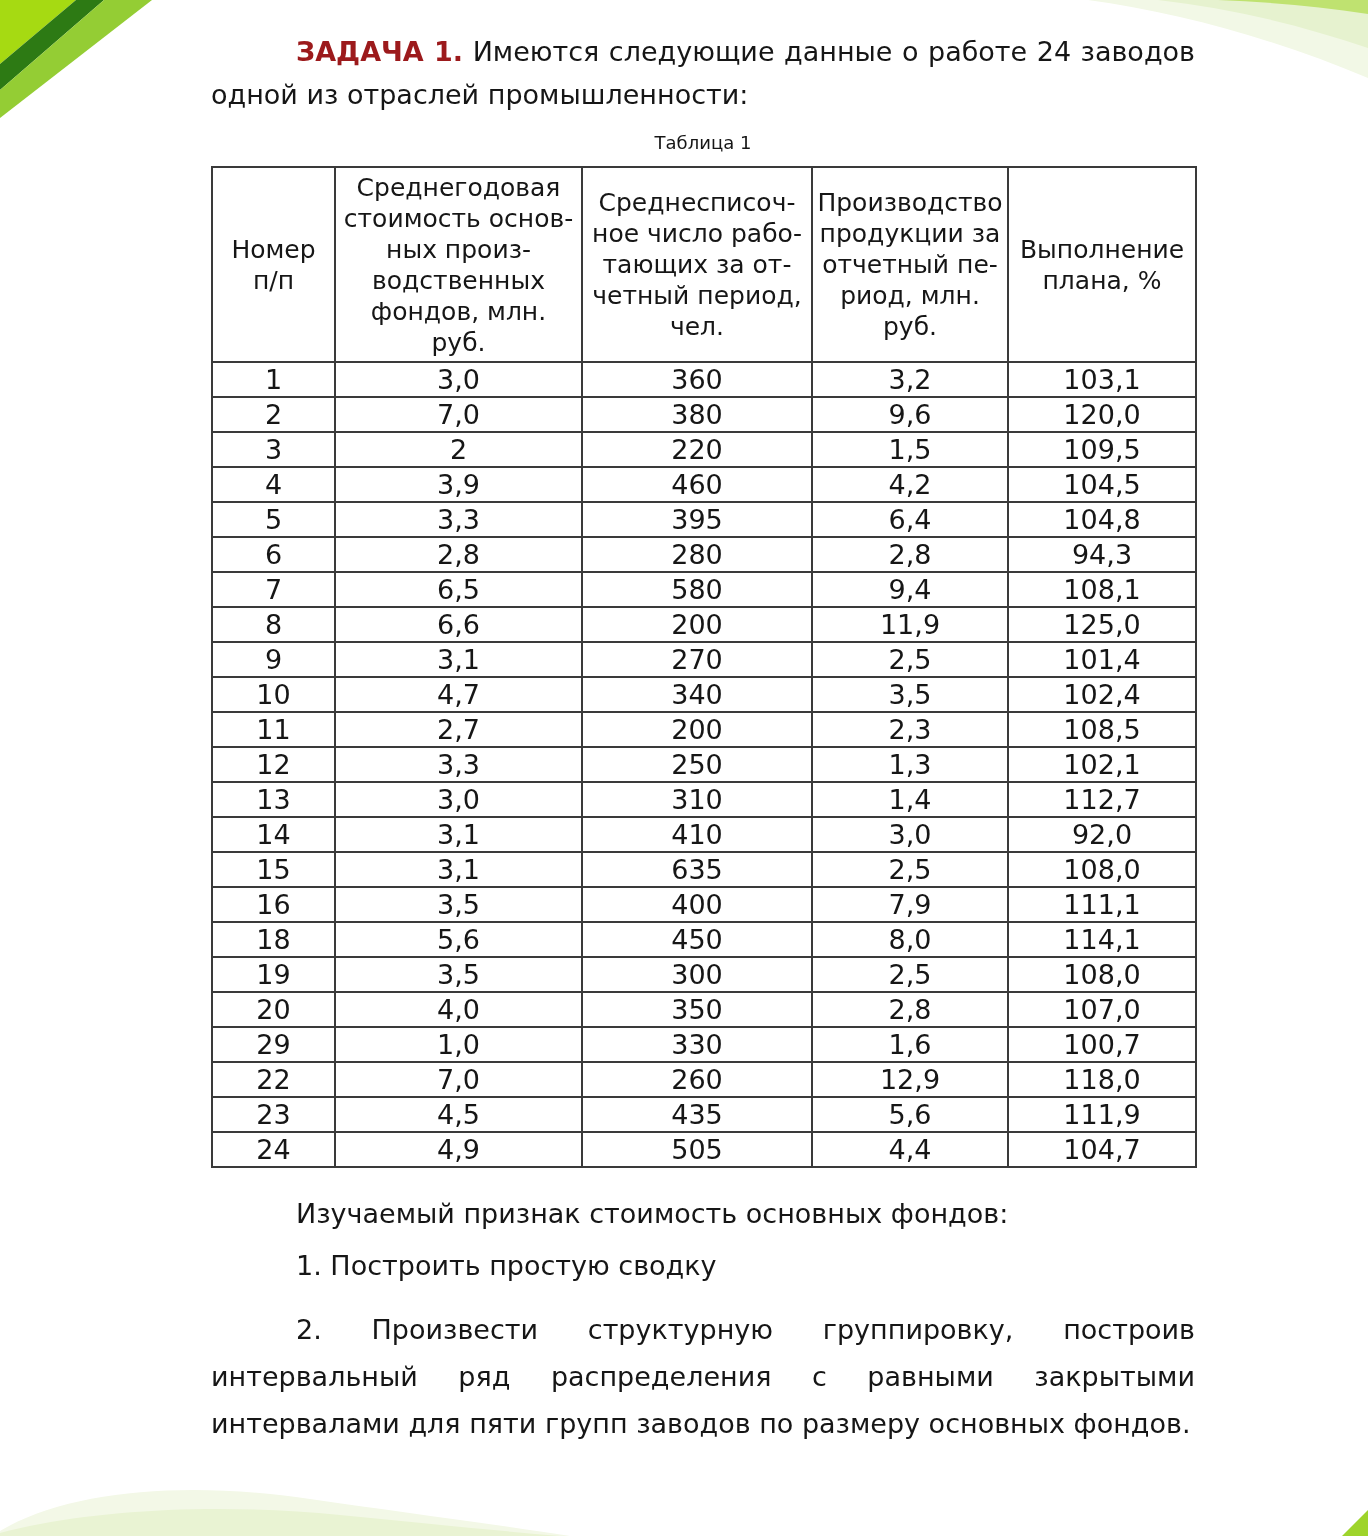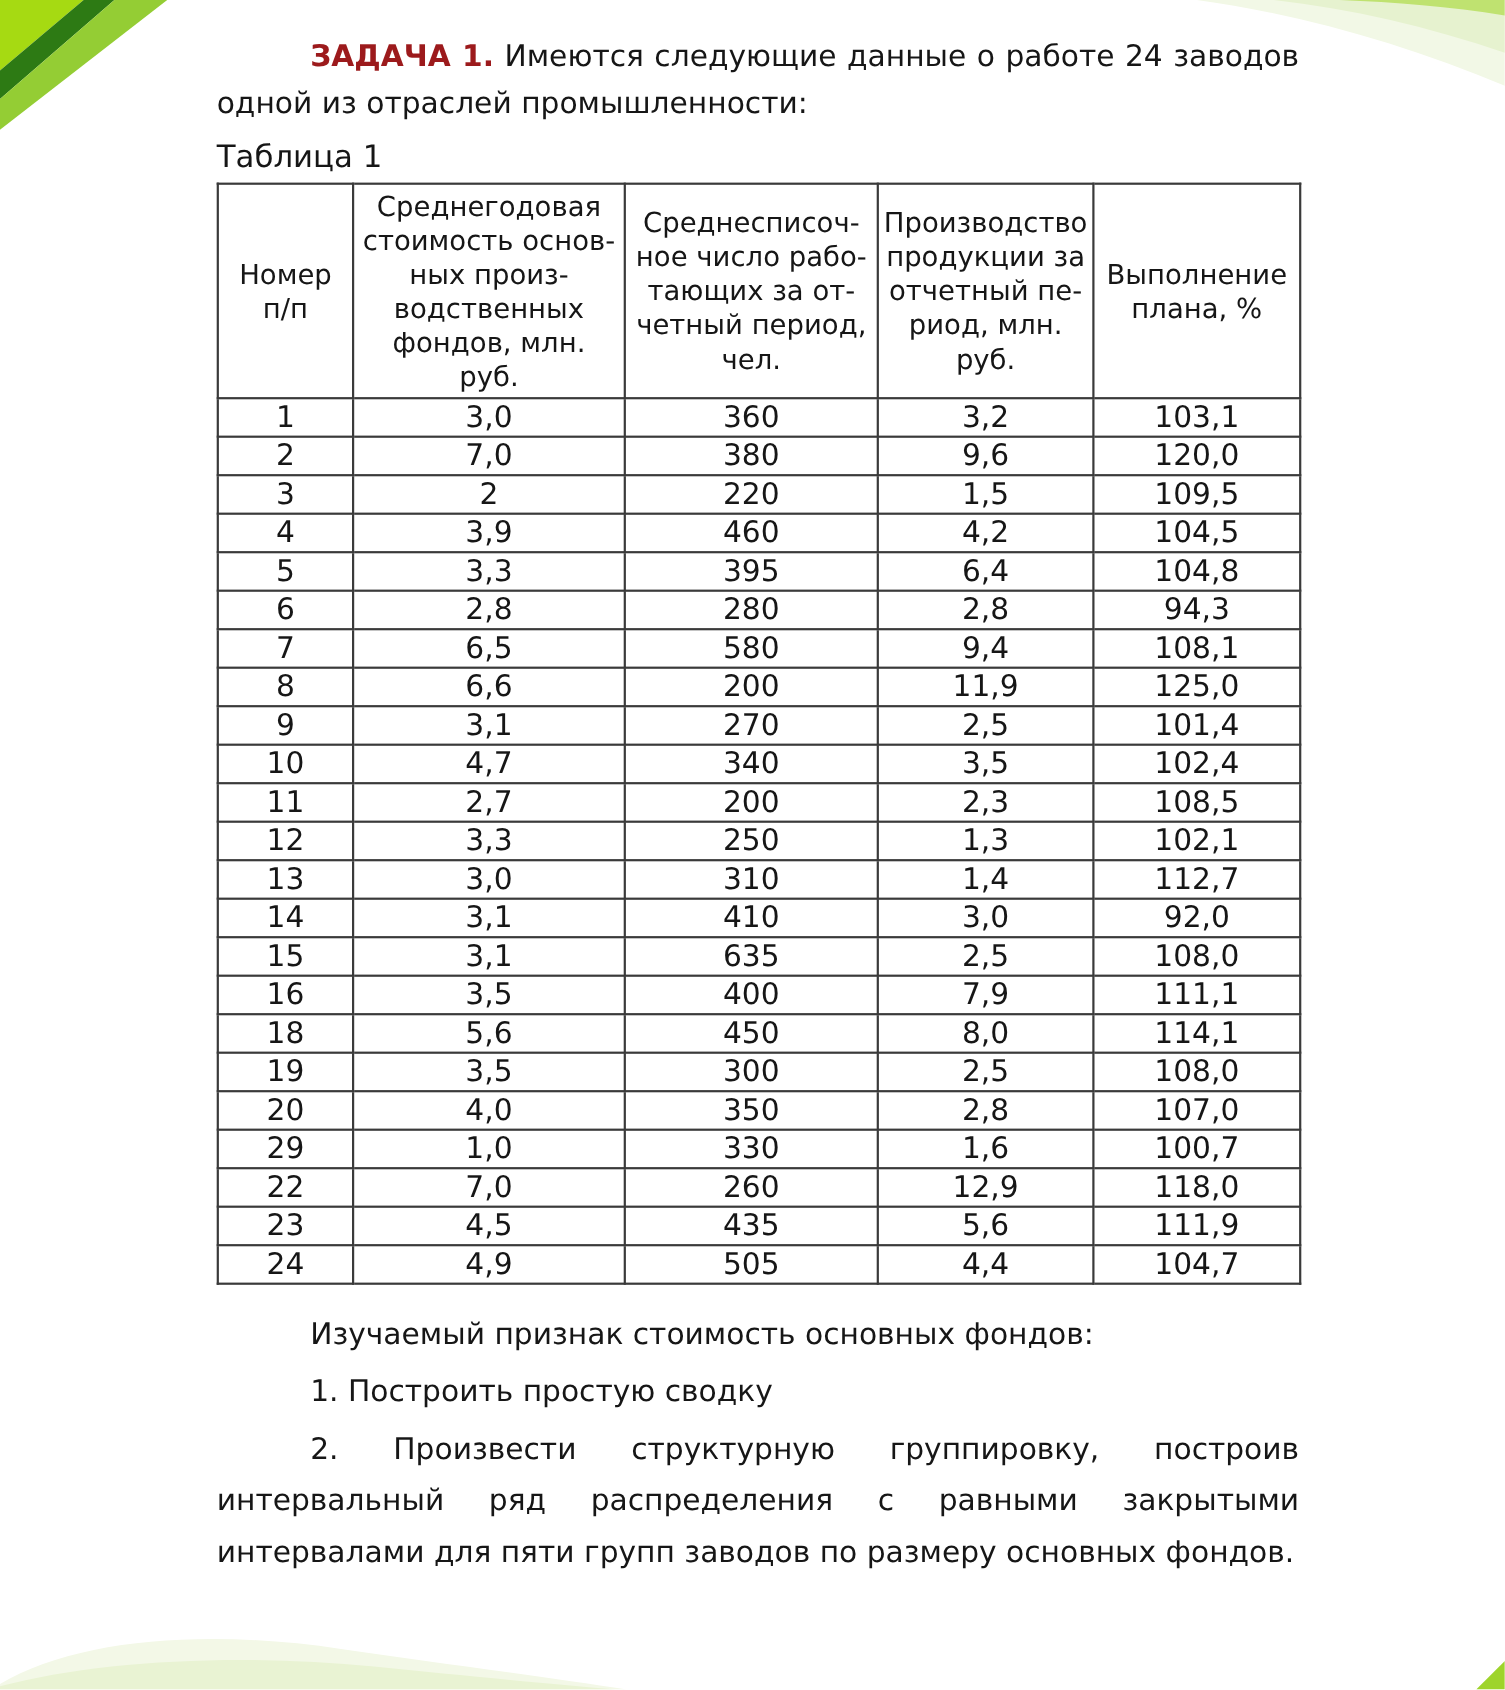--- a/index.html
+++ b/index.html
@@ -7,32 +7,32 @@
     width:1368px;height:1536px;position:relative;overflow:hidden;
     background:#ffffff;color:#161616;
     font-family:"DejaVu Sans","Liberation Sans",sans-serif;
   }
   .deco{position:absolute;pointer-events:none}
   #deco-tl{top:0;left:0}
   #deco-tr{top:0;right:0}
   #deco-bl{bottom:0;left:0}
   #deco-br{bottom:0;right:0}
 
-  .content{position:absolute;left:197px;top:0;width:984px}
+  .content{position:absolute;left:211px;top:0;width:984px}
 
   p.intro{
     margin:30px 0 0 0;
     font-size:27px;line-height:43px;
     text-align:justify;text-indent:85px;
   }
   .task-label{font-weight:bold;color:#9c1a1c}
 
   .table-caption{
     margin:12px 0 8px 0;
-    font-size:28px;line-height:30px;
+    font-size:18px;line-height:30px;text-align:center;
   }
 
   table.data{
     border-collapse:collapse;table-layout:fixed;width:984px;
   }
   table.data th, table.data td{
     border:2px solid #3a3a3a;
     text-align:center;vertical-align:middle;padding:0;
   }
   table.data th{
@@ -41,21 +41,21 @@
   }
   table.data td{
     font-size:27px;height:33px;line-height:33px;
   }
   col.c1{width:123px} col.c2{width:247px} col.c3{width:230px}
   col.c4{width:196px} col.c5{width:188px}
 
   p.note{margin:0;font-size:27px;text-indent:85px}
   p.note-first{margin-top:26px;line-height:40px}
   p.note-item1{margin-top:12px;line-height:40px}
-  p.note-item2{margin-top:8px;line-height:47px;text-align:justify}
+  p.note-item2{margin-top:20px;line-height:47px;text-align:justify}
 </style>
 </head>
 <body>
 
 <svg id="deco-tl" class="deco" width="160" height="125">
   <polygon points="0,0 76,0 0,64" fill="#a6da12"></polygon>
   <polygon points="76,0 104,0 0,90 0,64" fill="#2d7a14"></polygon>
   <polygon points="104,0 152,0 0,118 0,90" fill="#94cd34"></polygon>
 </svg>
 

